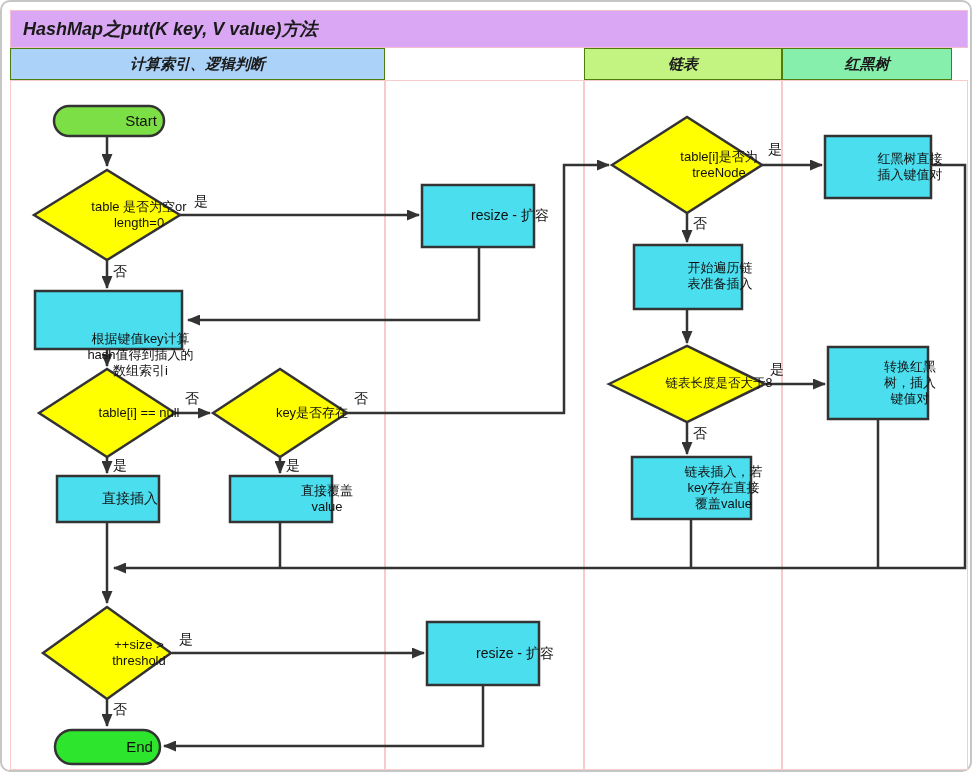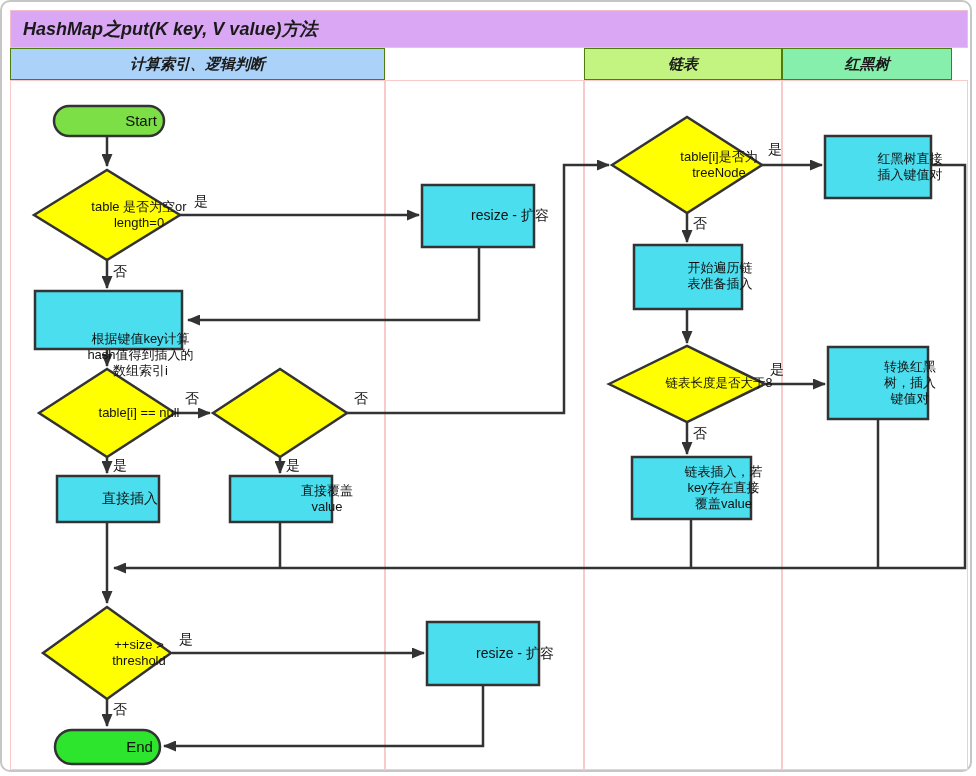--- a/index.html
+++ b/index.html
@@ -94,20 +94,21 @@
     </g>
   </svg>
 
   <div class="ntext big" style="left:52px;top:104px;width:110px;height:30px;">Start</div>
   <div class="ntext" style="left:35px;top:186px;width:140px;height:54px;">table 是否为空or
 length=0</div>
   <div class="ntext" style="left:33px;top:289px;width:147px;height:58px;margin-top:35px;">根据键值key计算
 hash值得到插入的
 数组索引i</div>
   <div class="ntext" style="left:40px;top:398px;width:130px;height:26px;">table[i] == null</div>
+  <div class="ntext" style="left:213px;top:398px;width:130px;height:26px;">key是否存在</div>
   <div class="ntext" style="left:55px;top:474px;width:82px;height:46px;font-size:14px;">直接插入</div>
   <div class="ntext" style="left:240px;top:474px;width:106px;height:46px;">直接覆盖
 value</div>
   <div class="ntext" style="left:420px;top:183px;width:112px;height:62px;font-size:14px;">resize - 扩容</div>
   <div class="ntext" style="left:615px;top:138px;width:140px;height:50px;">table[i]是否为
 treeNode</div>
   <div class="ntext" style="left:632px;top:243px;width:108px;height:62px;">开始遍历链
 表准备插入</div>
   <div class="ntext" style="left:610px;top:369px;width:150px;height:26px;font-size:12.5px;">链表长度是否大于8</div>
   <div class="ntext" style="left:630px;top:455px;width:119px;height:62px;">链表插入，若

